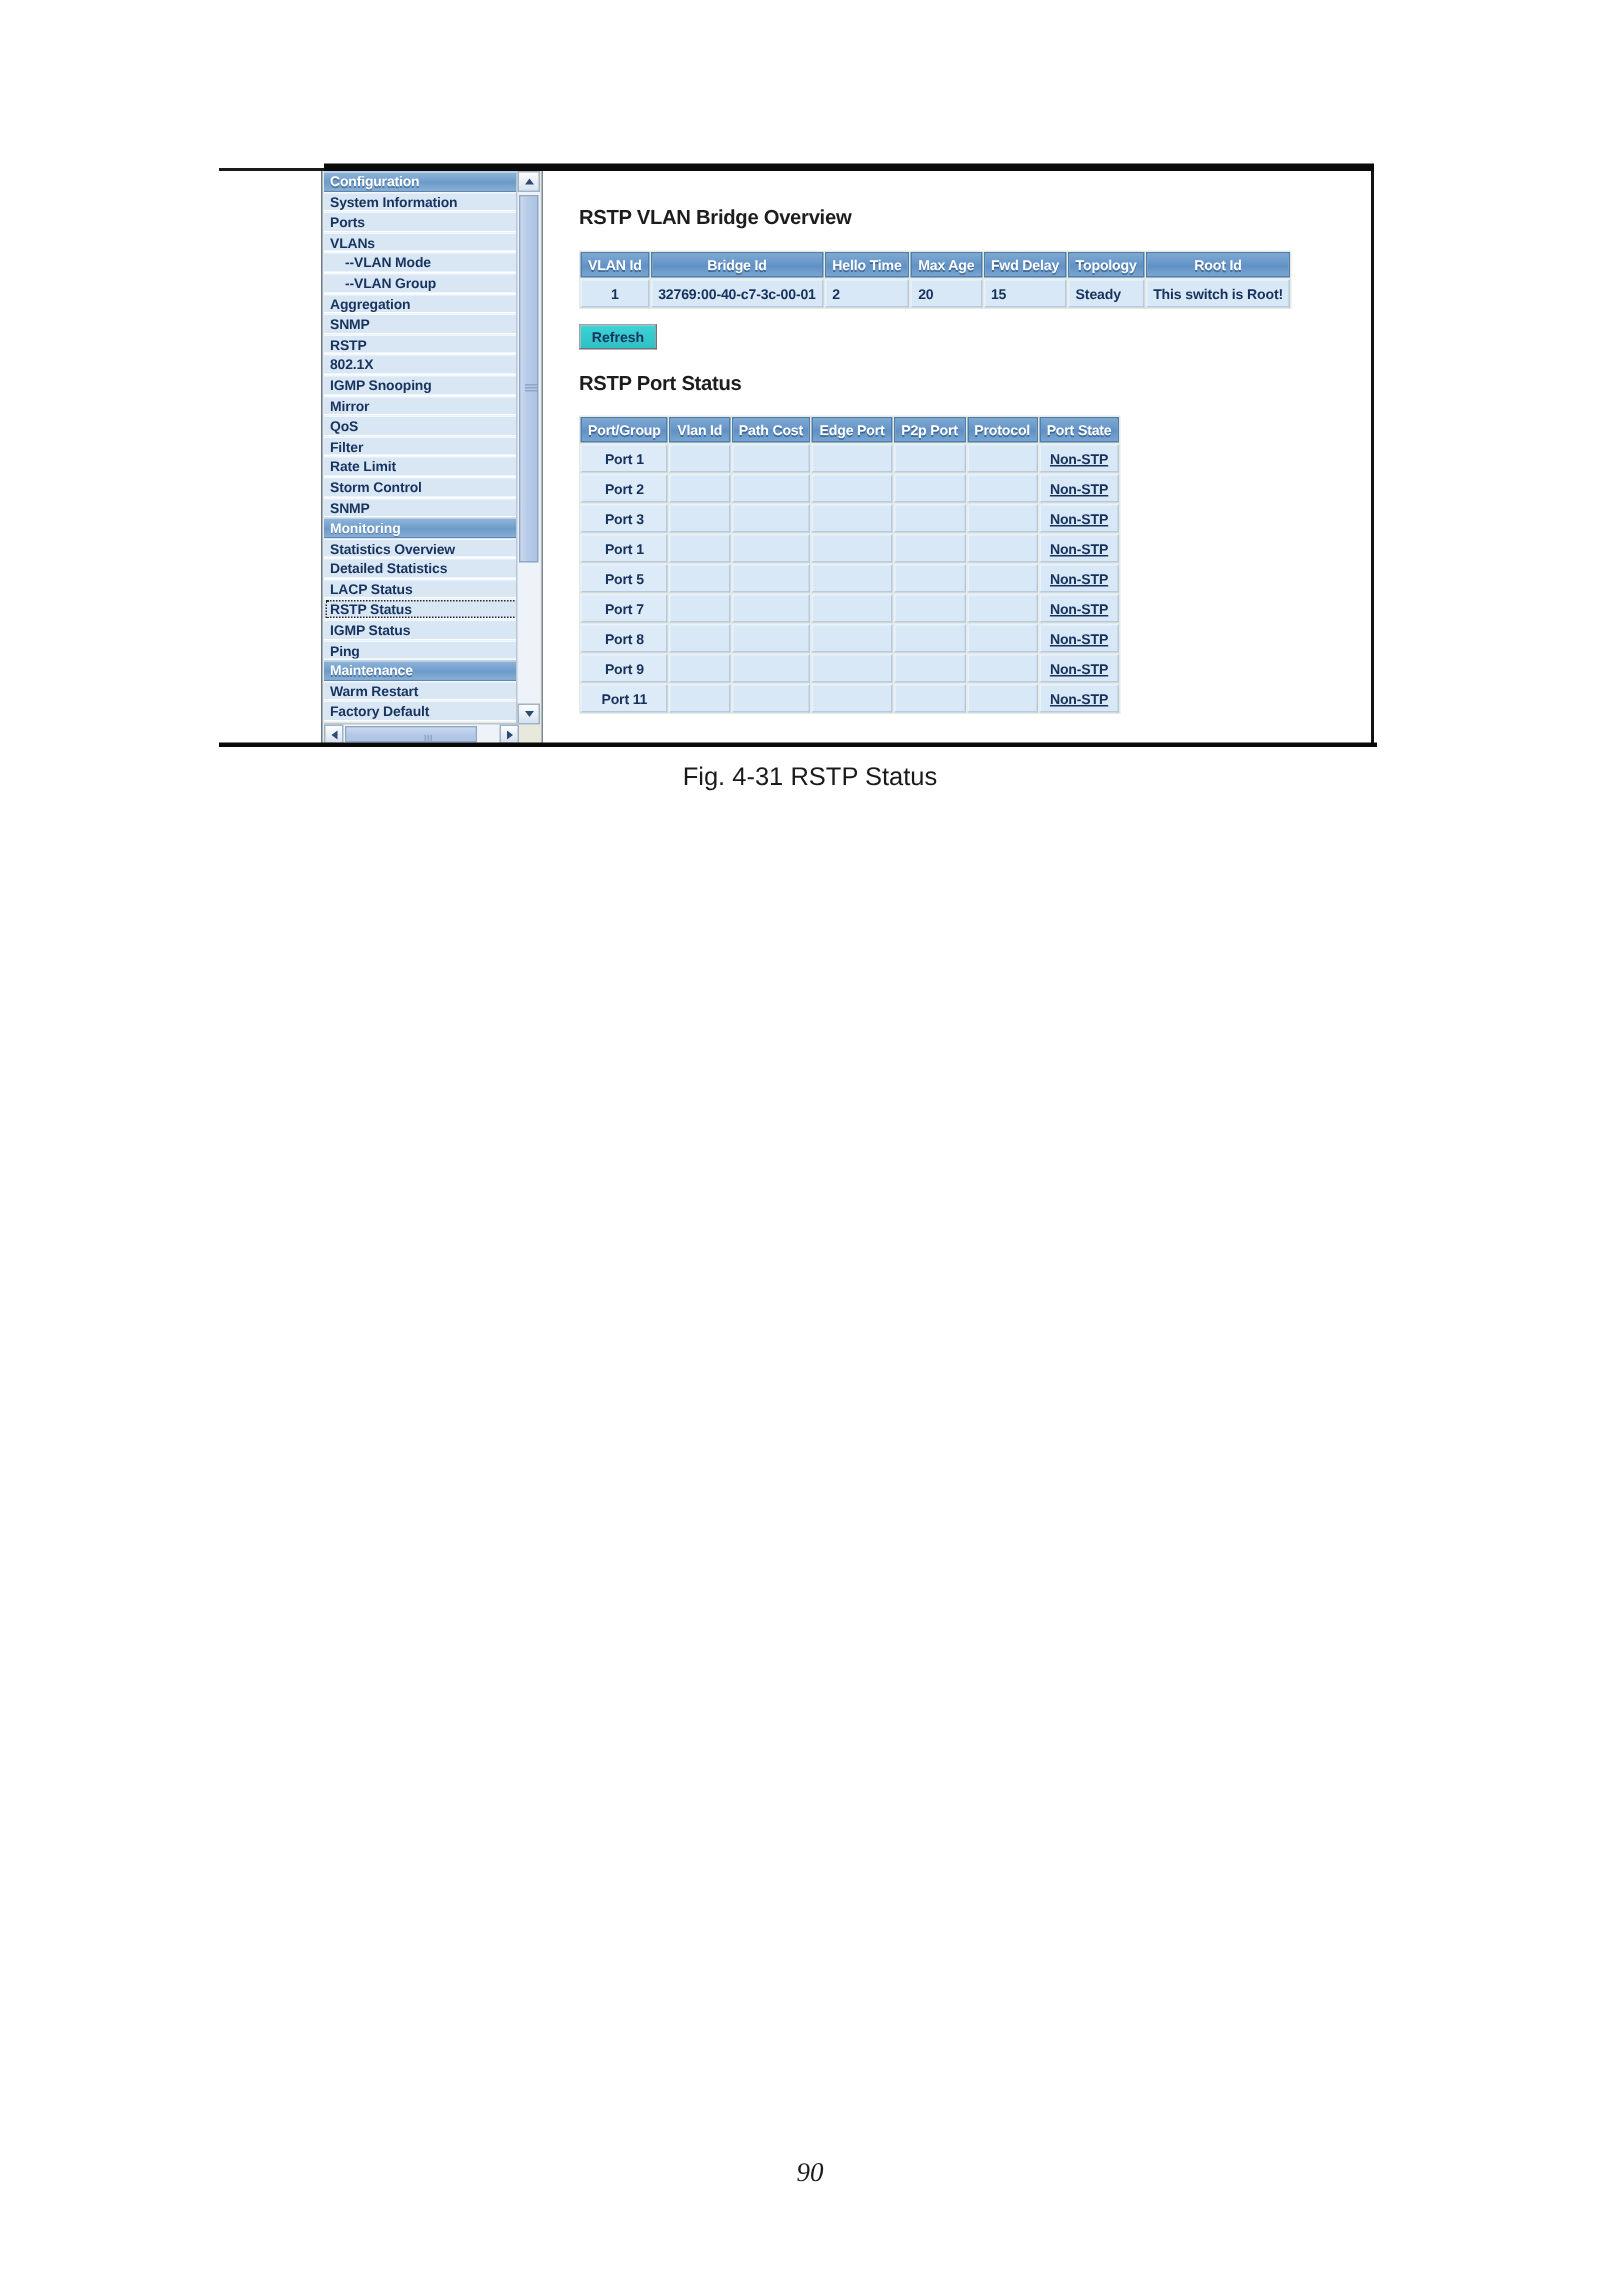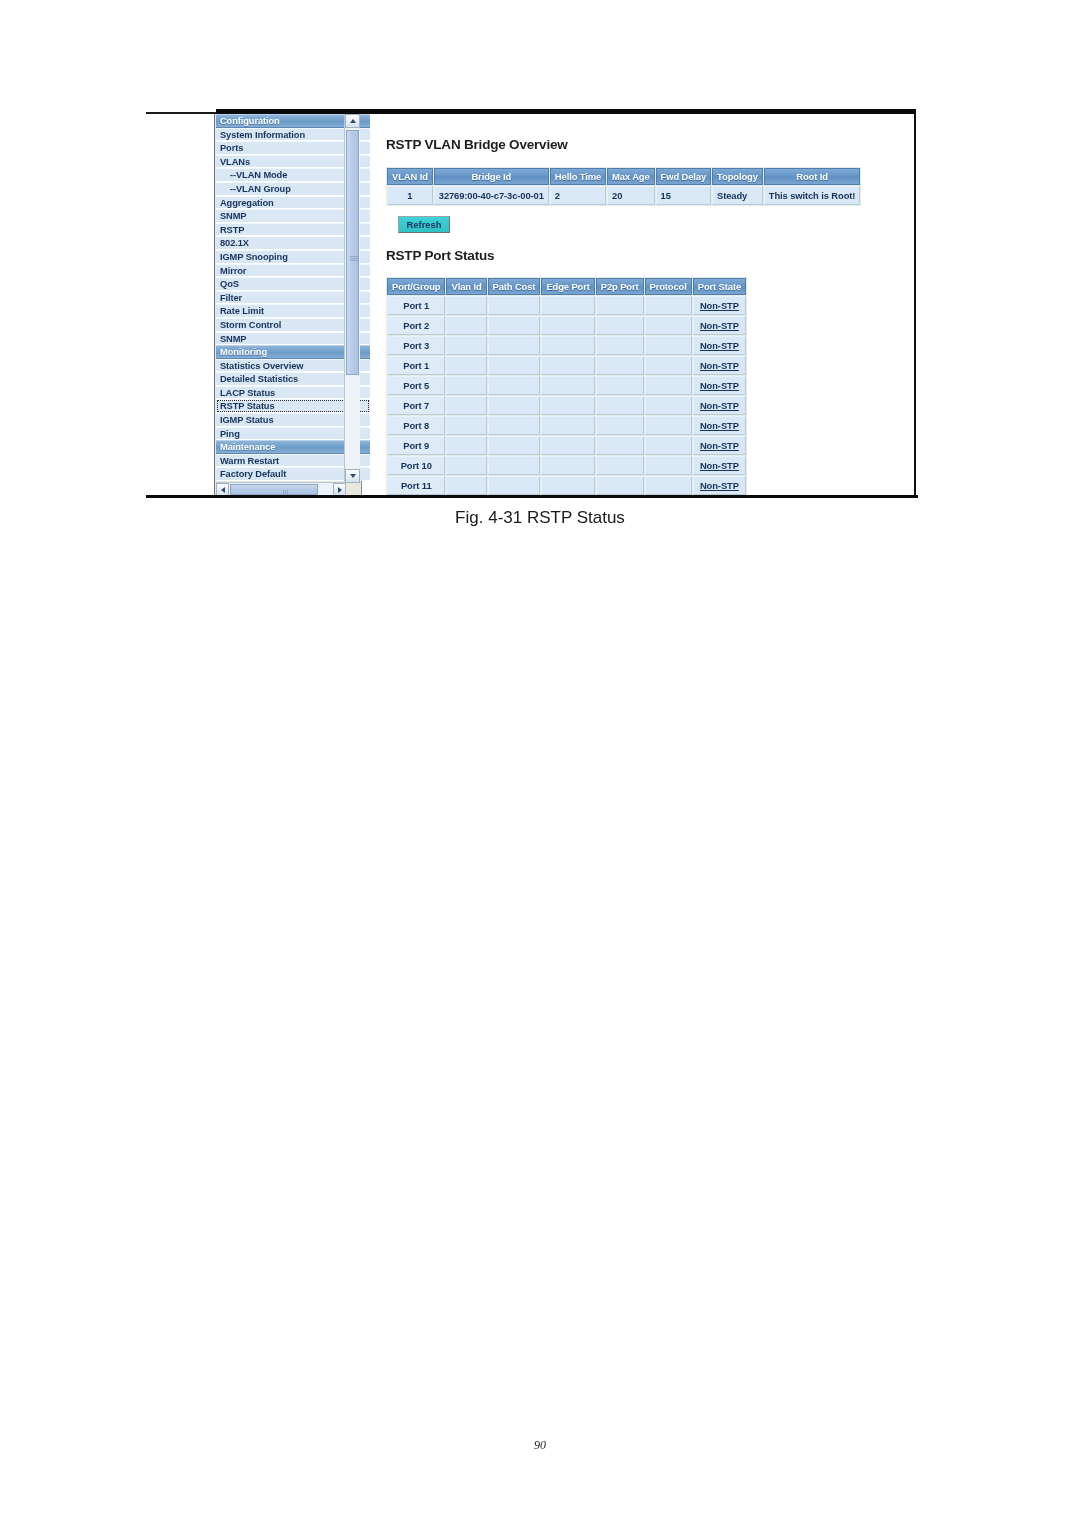--- a/index.html
+++ b/index.html
@@ -64,21 +64,21 @@
     height: 383px;
     background: #e8e8dc;
     box-sizing: border-box;
     border-left: 1px solid #6b7a8f;
     border-right: 1px solid #7a8a9a;
   }
   .side-list {
     position: absolute;
     left: 1px;
     top: 0px;
-    width: 154px;
+    width: 130px;
   }
   .side-item {
     height: 13.6px;
     line-height: 13.6px;
     font-size: 9.3px;
     font-weight: bold;
     color: #17335e;
     padding-left: 4px;
     background: #d9e7f5;
     border-bottom: 1px solid #ffffff;
@@ -290,21 +290,20 @@
     border: 1px solid #9aa3a8;
     border-right-color: #6d7478;
     border-bottom-color: #6d7478;
     color: #17335e;
     font-size: 9.4px;
     font-weight: bold;
     line-height: 15px;
     text-align: center;
     box-sizing: border-box;
     cursor: pointer;
-    margin-left: 12px;
   }
 
   
   .port-tbl { position: absolute; left: 8px; top: 163px; }
   .port-tbl td { height: 13px; }
   .port-tbl td.blank { background: #d9e8f7; }
   .port-tbl td.name { text-align: center; background: #ddeaf8; }
   .port-tbl td.state { text-align: center; text-decoration: underline; }
 
   
@@ -317,21 +316,21 @@
     font-size: 17px;
     color: #1a1a1a;
     font-family: "Liberation Sans", sans-serif;
   }
   .pageno {
     position: absolute;
     left: 0;
     top: 1438px;
     width: 1080px;
     text-align: center;
-    font-size: 12px;
+    font-size: 18px;
     font-style: italic;
     font-family: "Liberation Serif", serif;
     color: #1a1a1a;
   }
 </style>
 </head>
 <body>
 
 <div class="top-rule-left"></div>
 <div class="top-rule-bar"></div>
@@ -514,29 +513,20 @@
           <tr>
             <td class="name">Port 9</td>
             <td class="blank">&nbsp;</td>
             <td class="blank">&nbsp;</td>
             <td class="blank">&nbsp;</td>
             <td class="blank">&nbsp;</td>
             <td class="blank">&nbsp;</td>
             <td class="state">Non-STP</td>
           </tr>
           <tr>
-            <td class="name">Port 10</td>
-            <td class="blank">&nbsp;</td>
-            <td class="blank">&nbsp;</td>
-            <td class="blank">&nbsp;</td>
-            <td class="blank">&nbsp;</td>
-            <td class="blank">&nbsp;</td>
-            <td class="state">Non-STP</td>
-          </tr>
-          <tr>
             <td class="name">Port 11</td>
             <td class="blank">&nbsp;</td>
             <td class="blank">&nbsp;</td>
             <td class="blank">&nbsp;</td>
             <td class="blank">&nbsp;</td>
             <td class="blank">&nbsp;</td>
             <td class="state">Non-STP</td>
           </tr>
         </tbody>
     </table>

